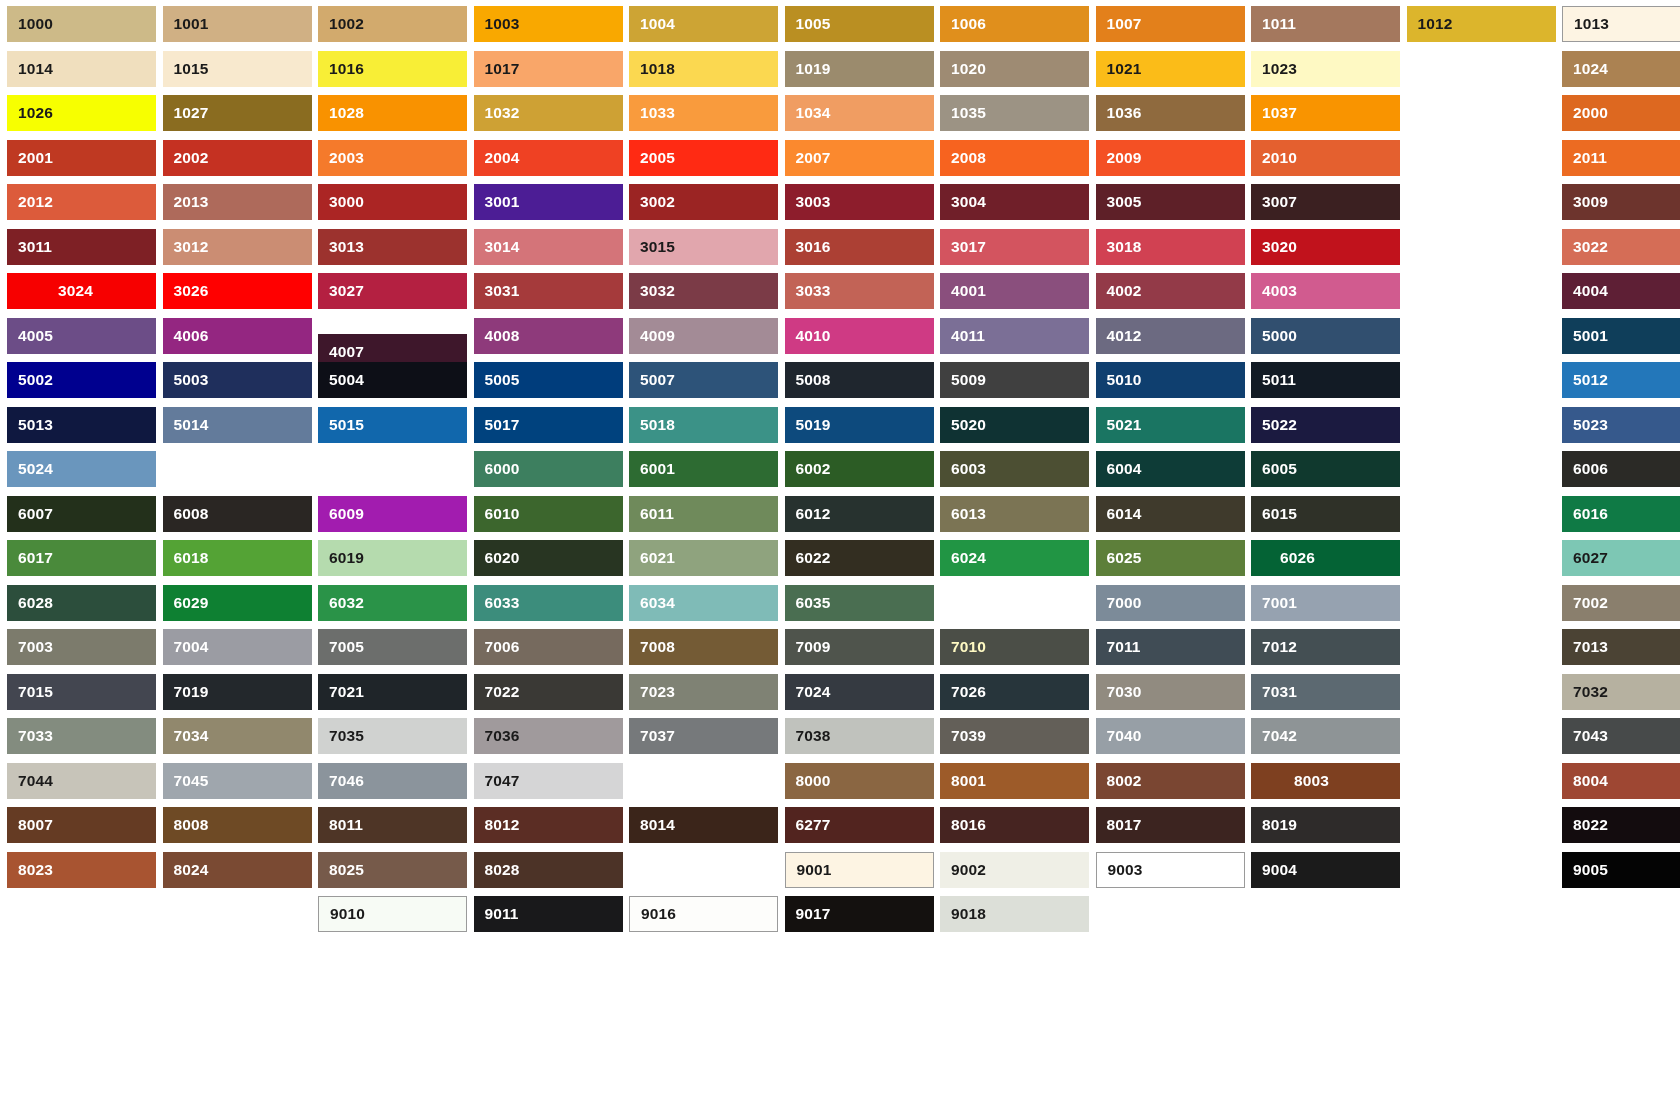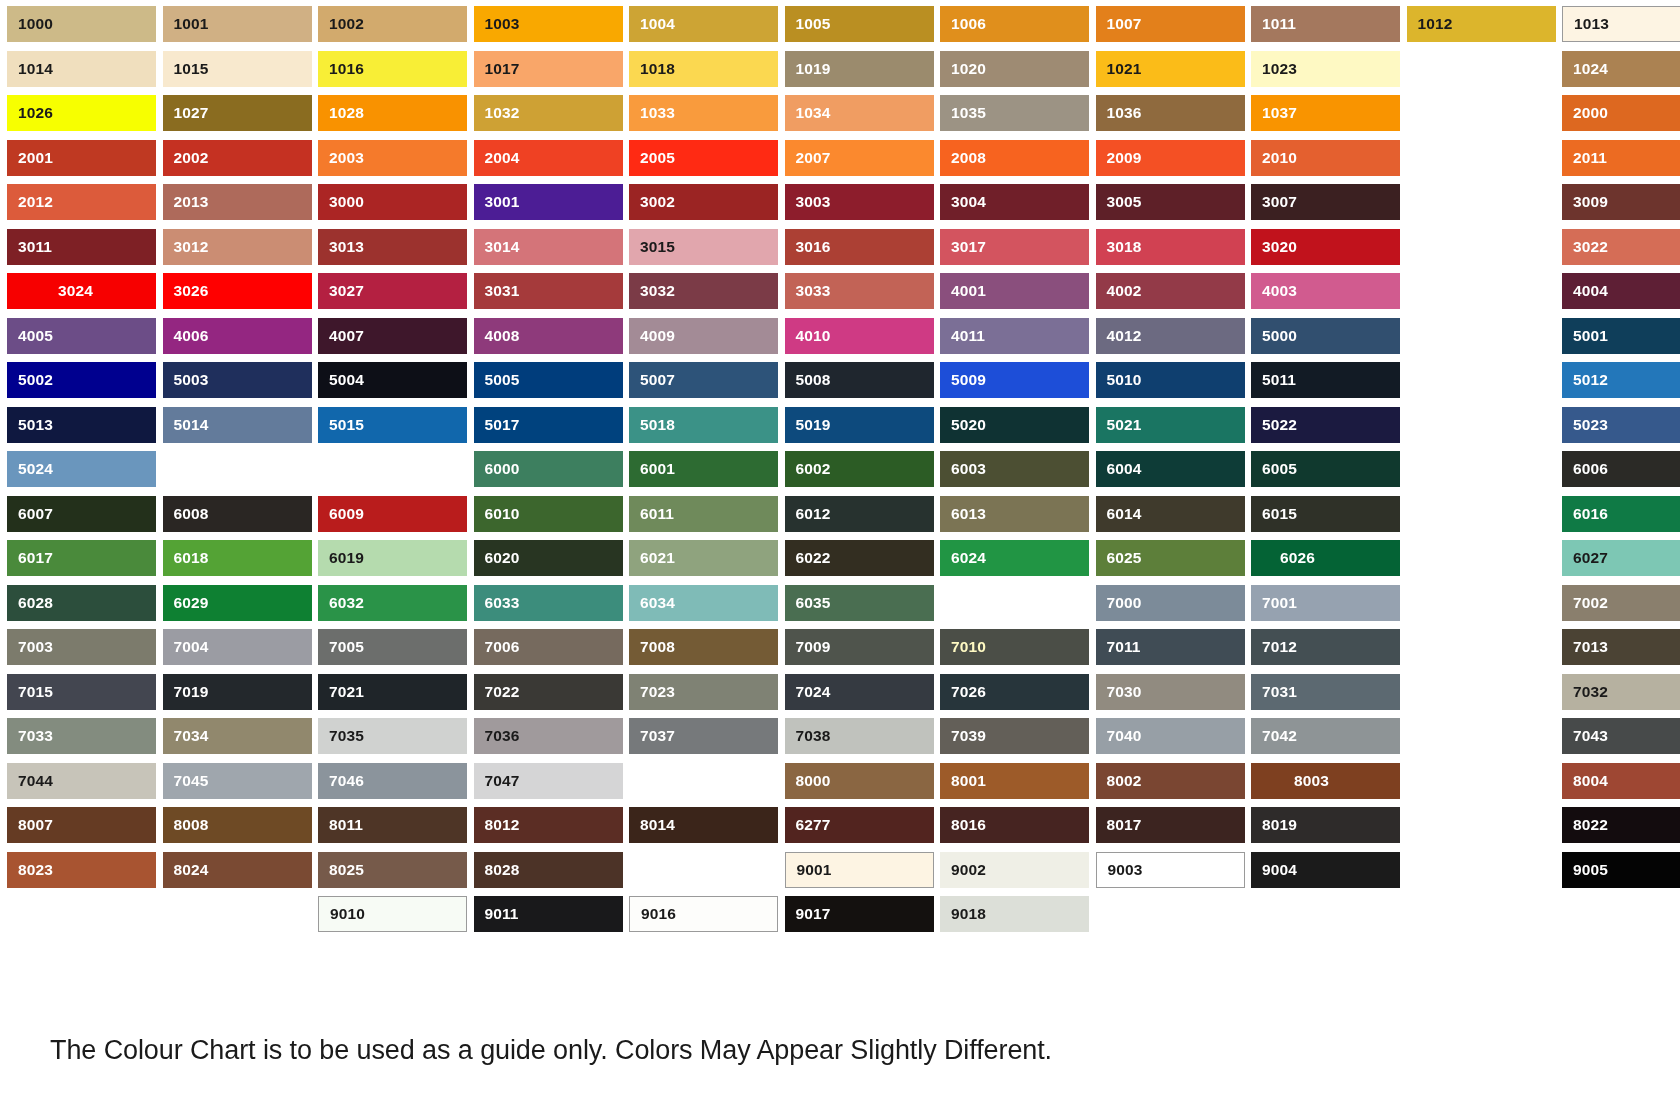--- a/index.html
+++ b/index.html
@@ -292,21 +292,21 @@
       <div class="swatch empty"></div>
       <div class="swatch" title="4004" style="background: rgb(94, 31, 53);">
         <span class="swatch-label" style="color: rgb(255, 255, 255);">4004</span>
       </div>
       <div class="swatch" title="4005" style="background: rgb(108, 77, 135);">
         <span class="swatch-label" style="color: rgb(255, 255, 255);">4005</span>
       </div>
       <div class="swatch" title="4006" style="background: rgb(148, 38, 129);">
         <span class="swatch-label" style="color: rgb(255, 255, 255);">4006</span>
       </div>
-      <div class="swatch" title="4007" style="background: rgb(62, 23, 43);">
+      <div class="swatch" title="4007" style="background: rgb(62, 23, 43); margin-top: 16px;">
         <span class="swatch-label" style="color: rgb(255, 255, 255);">4007</span>
       </div>
       <div class="swatch" title="4008" style="background: rgb(142, 58, 123);">
         <span class="swatch-label" style="color: rgb(255, 255, 255);">4008</span>
       </div>
       <div class="swatch" title="4009" style="background: rgb(163, 139, 150);">
         <span class="swatch-label" style="color: rgb(255, 255, 255);">4009</span>
       </div>
       <div class="swatch" title="4010" style="background: rgb(207, 58, 132);">
         <span class="swatch-label" style="color: rgb(255, 255, 255);">4010</span>
@@ -335,21 +335,21 @@
       </div>
       <div class="swatch" title="5005" style="background: rgb(0, 61, 124);">
         <span class="swatch-label" style="color: rgb(255, 255, 255);">5005</span>
       </div>
       <div class="swatch" title="5007" style="background: rgb(45, 83, 121);">
         <span class="swatch-label" style="color: rgb(255, 255, 255);">5007</span>
       </div>
       <div class="swatch" title="5008" style="background: rgb(31, 38, 46);">
         <span class="swatch-label" style="color: rgb(255, 255, 255);">5008</span>
       </div>
-      <div class="swatch" title="5009" style="background: #1d4ed8;">
+      <div class="swatch" title="5009" style="background: #404040;">
         <span class="swatch-label" style="color: rgb(255, 255, 255);">5009</span>
       </div>
       <div class="swatch" title="5010" style="background: rgb(15, 63, 111);">
         <span class="swatch-label" style="color: rgb(255, 255, 255);">5010</span>
       </div>
       <div class="swatch" title="5011" style="background: rgb(18, 27, 37);">
         <span class="swatch-label" style="color: rgb(255, 255, 255);">5011</span>
       </div>
       <div class="swatch empty"></div>
       <div class="swatch" title="5012" style="background: rgb(35, 119, 186);">
@@ -412,21 +412,21 @@
       <div class="swatch empty"></div>
       <div class="swatch" title="6006" style="background: rgb(43, 42, 38);">
         <span class="swatch-label" style="color: rgb(255, 255, 255);">6006</span>
       </div>
       <div class="swatch" title="6007" style="background: rgb(35, 48, 27);">
         <span class="swatch-label" style="color: rgb(255, 255, 255);">6007</span>
       </div>
       <div class="swatch" title="6008" style="background: rgb(42, 38, 35);">
         <span class="swatch-label" style="color: rgb(255, 255, 255);">6008</span>
       </div>
-      <div class="swatch" title="6009" style="background: #b91c1c;">
+      <div class="swatch" title="6009" style="background: #a21caf;">
         <span class="swatch-label" style="color: rgb(255, 255, 255);">6009</span>
       </div>
       <div class="swatch" title="6010" style="background: rgb(60, 102, 45);">
         <span class="swatch-label" style="color: rgb(255, 255, 255);">6010</span>
       </div>
       <div class="swatch" title="6011" style="background: rgb(111, 138, 91);">
         <span class="swatch-label" style="color: rgb(255, 255, 255);">6011</span>
       </div>
       <div class="swatch" title="6012" style="background: rgb(39, 50, 47);">
         <span class="swatch-label" style="color: rgb(255, 255, 255);">6012</span>
@@ -700,14 +700,13 @@
       <div class="swatch" title="9017" style="background: rgb(20, 17, 15);">
         <span class="swatch-label" style="color: rgb(255, 255, 255);">9017</span>
       </div>
       <div class="swatch" title="9018" style="background: rgb(220, 223, 216);">
         <span class="swatch-label" style="color: rgb(26, 26, 26);">9018</span>
       </div>
       <div class="swatch empty"></div>
       <div class="swatch empty"></div>
       <div class="swatch empty"></div>
     </div>
-  <div class="caption">The Colour Chart is to be used as a guide only. Colors May Appear Slightly Different.</div>
 </div>
 
 </body></html>

